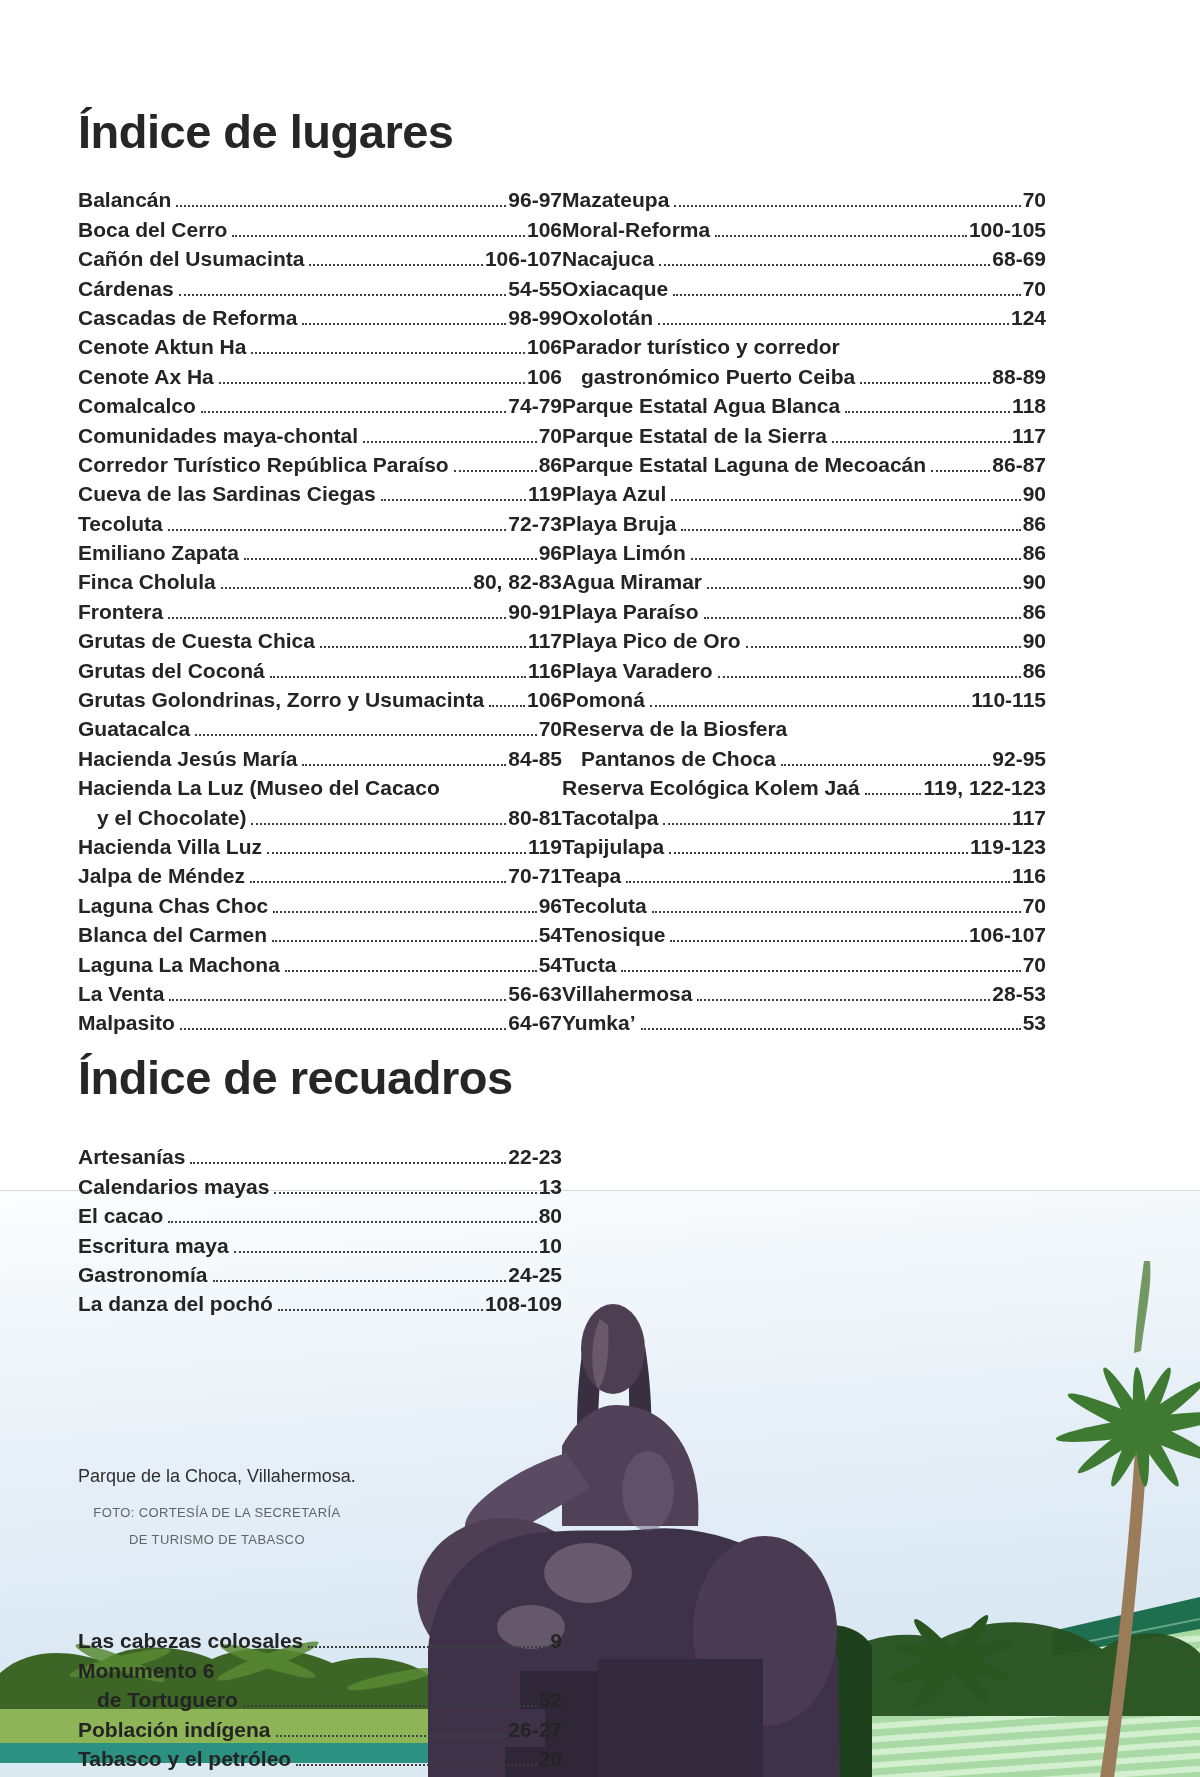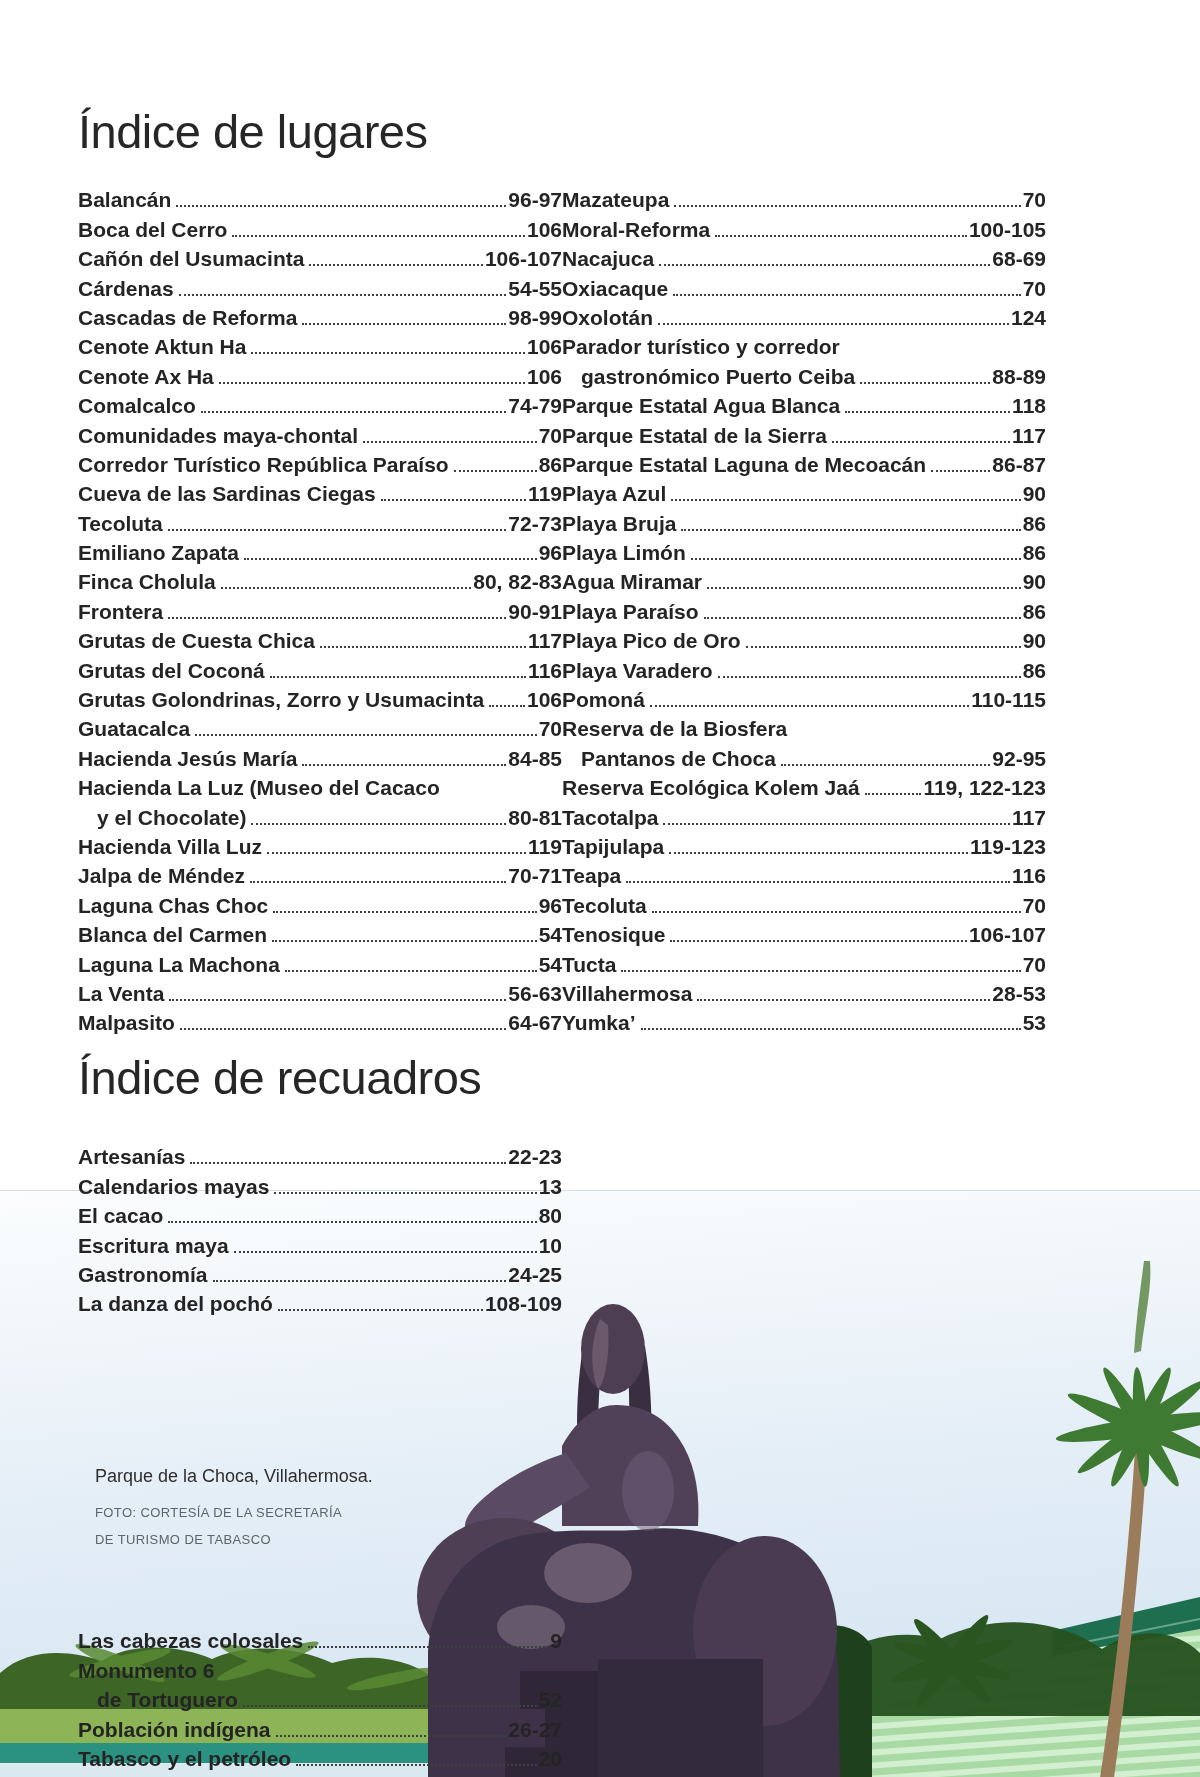--- a/index.html
+++ b/index.html
@@ -4,21 +4,21 @@
 <style>
   html,body{margin:0;padding:0;}
   body{
     width:1200px;height:1777px;position:relative;overflow:hidden;
     background:#ffffff;
     font-family:"Liberation Sans", sans-serif;
     color:#242424;
   }
   .section-title{
     position:absolute;left:78px;margin:0;
-    font-size:47px;font-weight:400;letter-spacing:-0.5px;color:#262626;
+    font-size:47px;font-weight:700;letter-spacing:-0.5px;color:#262626;
     z-index:2;
   }
   #title-lugares{top:104px;}
   #title-recuadros{top:1050px;}
   .cols{
     position:absolute;left:78px;width:1042px;display:flex;z-index:2;font-weight:bold;
   }
   #cols-lugares{top:183px;}
   #cols-recuadros{top:1140px;flex-direction:column;}
   .col{width:484px;flex:0 0 484px;}
@@ -34,23 +34,23 @@
     margin:0 2px 5px 5px;
   }
   .pg{white-space:nowrap;}
   
   .photo{
     position:absolute;left:0;right:0;top:1190px;height:587px;z-index:0;
     background:linear-gradient(176deg,#fbfdfe 0%,#f1f6fa 22%,#e4eef7 48%,#dae8f3 75%,#d6e5f1 100%);
     border-top:1px solid #d9dde0;
   }
   .photo svg{position:absolute;inset:0;width:100%;height:100%;display:block;}
-  .caption-wrap{position:absolute;left:95px;top:1466px;z-index:3;}
+  .caption-wrap{position:absolute;left:78px;top:1466px;z-index:3;}
   .caption{font-size:18px;color:#2e2e2e;margin:0 0 12px 0;}
-  .credit{font-size:13px;color:#5d646a;letter-spacing:0.4px;line-height:2.1;}
+  .credit{font-size:13px;color:#5d646a;letter-spacing:0.4px;line-height:2.1;text-align:center;}
 </style>
 </head>
 <body>
 
 <h1 class="section-title" id="title-lugares">Índice de lugares</h1>
 
 <div class="cols" id="cols-lugares">
   <div class="col">
       <div class="idx-line">
         <span class="lbl">Balancán</span>

